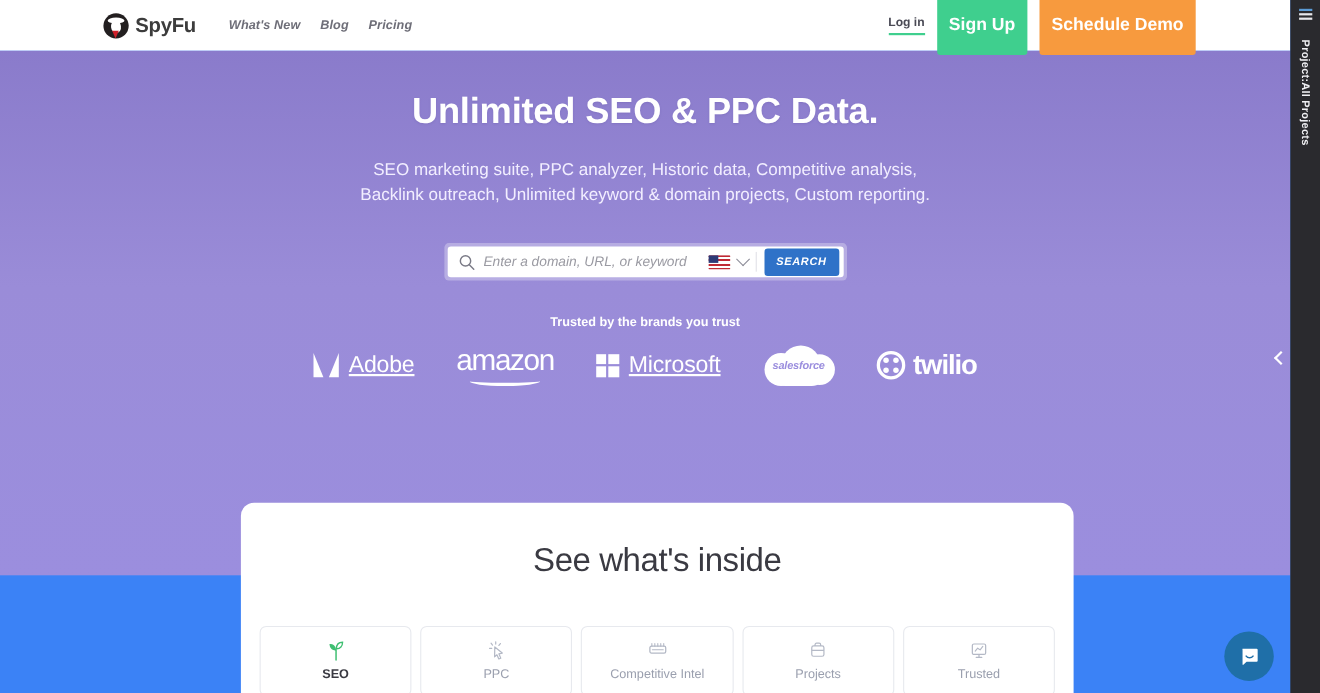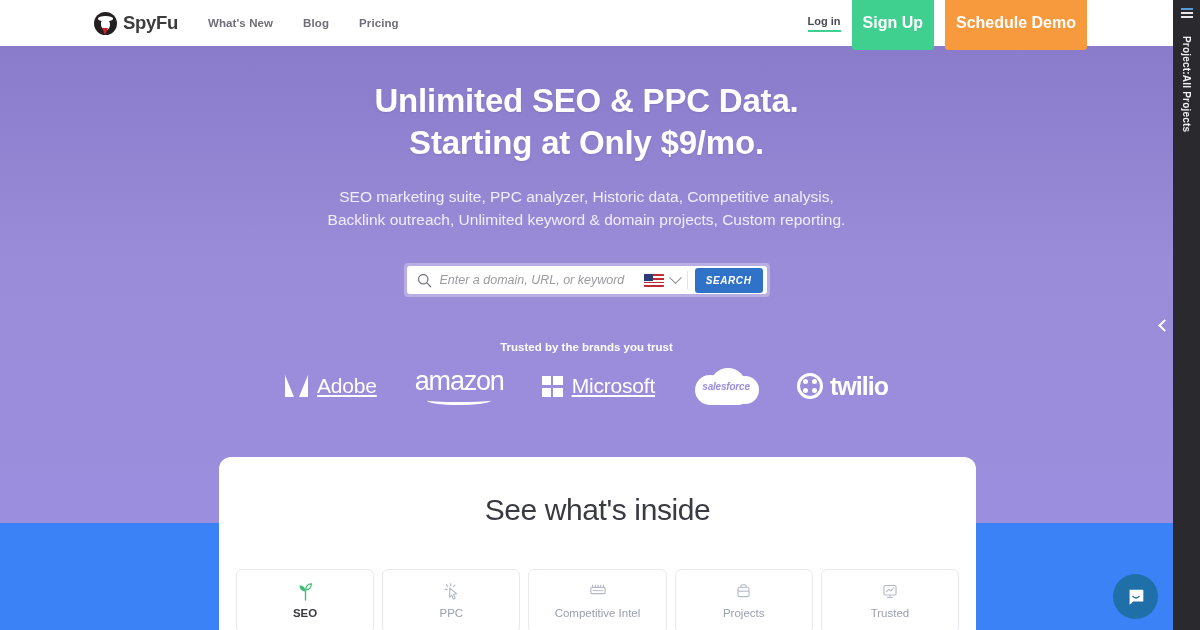--- a/index.html
+++ b/index.html
@@ -32,21 +32,21 @@
   }
   .logo-badge .tie {
     position:absolute; left:8px; bottom:0px; width:0; height:0;
     border-left:3.5px solid transparent; border-right:3.5px solid transparent;
     border-top:7px solid #d0202a;
   }
   .logo-text {
     margin-left: 6px; font-size: 18.5px; font-weight: 700;
     color: #3c3c3c; letter-spacing: -0.3px;
   }
-  .nav { display: flex; align-items: flex-start; margin-left: 30px; gap: 30px; }
+  .nav { display: flex; align-items: flex-start; margin-left: 30px; gap: 18px; font-style: italic; }
   .nav a {
     font-size: 11.5px; font-weight: 700; color: #6e6e78;
     text-decoration: none; letter-spacing: 0.1px;
   }
   .header-right {
     margin-left: auto; display: flex; align-items: center;
     gap: 11px; margin-right: 86px;
   }
   .login-link {
     font-size: 11px; font-weight: 700; color: #4a4a55;
@@ -111,21 +111,21 @@
   .search-divider { width:1px; height:18px; background:#e2e2e8; flex:none; }
   .btn-search {
     background: #2f72c8; color: #fff; font-size: 10px; font-weight: 700;
     font-style: italic; letter-spacing: 0.6px; border: none; border-radius: 3px;
     padding: 7px 11px; margin-left: 7px; cursor: pointer;
     font-family: "Liberation Sans", sans-serif;
   }
 
   
   .trusted-label {
-    margin-top: 44px; text-align: center; color: #ffffff;
+    margin-top: 32px; text-align: center; color: #ffffff;
     font-size: 11.5px; font-weight: 700;
   }
   .brands {
     margin-top: 13px; display: flex; align-items: center;
     justify-content: center; gap: 38px; color: #ffffff;
   }
   .brand { display: flex; align-items: center; color:#fff; }
   .brand-name { font-size: 21px; font-weight: 400; letter-spacing: -0.2px; text-decoration: underline; }
 
   .adobe-mark {
@@ -261,21 +261,20 @@
       <a href="#" class="login-link">Log in</a>
       <button class="btn btn-signup">Sign Up</button>
       <button class="btn btn-demo">Schedule Demo</button>
     </div>
   </div>
 
   <div class="hero">
 
     <div class="hero-h1">
       <div>Unlimited SEO &amp; PPC Data.</div>
-      <div>Starting at Only $9/mo.</div>
     </div>
 
     <div class="hero-sub">
       <div>SEO marketing suite, PPC analyzer, Historic data, Competitive analysis,</div>
       <div>Backlink outreach, Unlimited keyword &amp; domain projects, Custom reporting.</div>
     </div>
 
     <div class="search-outer">
       <div class="search-bar">
         <span class="search-icon">

